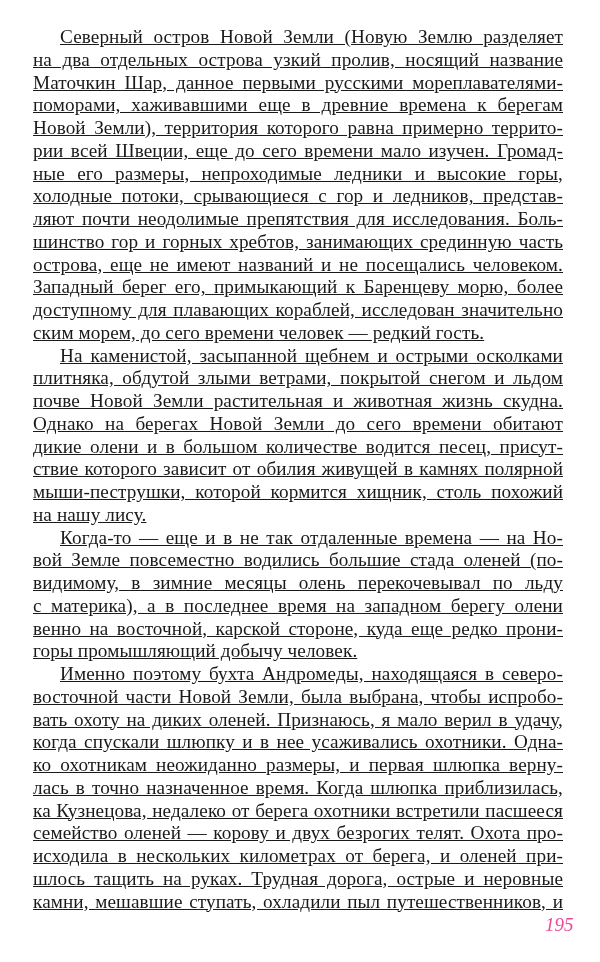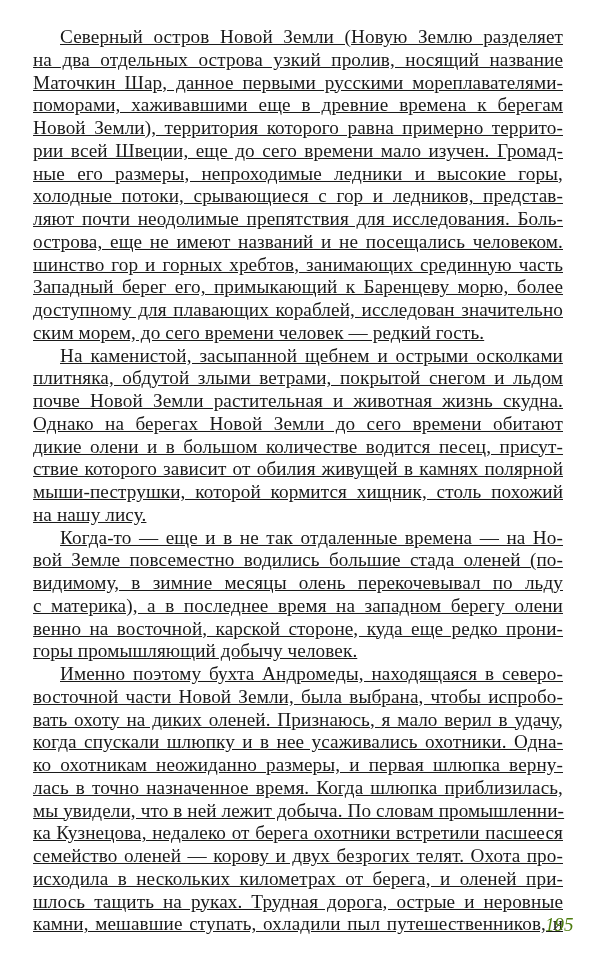--- a/index.html
+++ b/index.html
@@ -37,39 +37,39 @@
     }
     .line.last {
       text-align-last: left;
     }
     .page-number {
       position: absolute;
       left: 545px;
       top: 914px;
       font-size: 19px;
       font-style: italic;
-      color: #4d7c0f;
+      color: #ec4899;
     }
   </style>
 </head>
 <body>
 
 <div class="page">
   <div>
     <span class="line indent">Северный остров Новой Земли (Новую Землю разделяет</span>
     <span class="line">на два отдельных острова узкий пролив, носящий название</span>
     <span class="line">Маточкин Шар, данное первыми русскими мореплавателями-</span>
     <span class="line">поморами, хаживавшими еще в древние времена к берегам</span>
     <span class="line">Новой Земли), территория которого равна примерно террито-</span>
     <span class="line">рии всей Швеции, еще до сего времени мало изучен. Громад-</span>
     <span class="line">ные его размеры, непроходимые ледники и высокие горы,</span>
     <span class="line">холодные потоки, срывающиеся с гор и ледников, представ-</span>
     <span class="line">ляют почти неодолимые препятствия для исследования. Боль-</span>
+    <span class="line">шинство гор и горных хребтов, занимающих срединную часть</span>
     <span class="line">острова, еще не имеют названий и не посещались человеком.</span>
-    <span class="line">шинство гор и горных хребтов, занимающих срединную часть</span>
     <span class="line">Западный берег его, примыкающий к Баренцеву морю, более</span>
     <span class="line">доступному для плавающих кораблей, исследован значительно</span>
     <span class="line last">ским морем, до сего времени человек — редкий гость.</span>
   </div>
   <div>
     <span class="line indent">На каменистой, засыпанной щебнем и острыми осколками</span>
     <span class="line">плитняка, обдутой злыми ветрами, покрытой снегом и льдом</span>
     <span class="line">почве Новой Земли растительная и животная жизнь скудна.</span>
     <span class="line">Однако на берегах Новой Земли до сего времени обитают</span>
     <span class="line">дикие олени и в большом количестве водится песец, присут-</span>
@@ -85,21 +85,20 @@
     <span class="line">венно на восточной, карской стороне, куда еще редко прони-</span>
     <span class="line last">горы промышляющий добычу человек.</span>
   </div>
   <div>
     <span class="line indent">Именно поэтому бухта Андромеды, находящаяся в северо-</span>
     <span class="line">восточной части Новой Земли, была выбрана, чтобы испробо-</span>
     <span class="line">вать охоту на диких оленей. Признаюсь, я мало верил в удачу,</span>
     <span class="line">когда спускали шлюпку и в нее усаживались охотники. Одна-</span>
     <span class="line">ко охотникам неожиданно размеры, и первая шлюпка верну-</span>
     <span class="line">лась в точно назначенное время. Когда шлюпка приблизилась,</span>
-    <span class="line">мы увидели, что в ней лежит добыча. По словам промышленни-</span>
     <span class="line">ка Кузнецова, недалеко от берега охотники встретили пасшееся</span>
     <span class="line">семейство оленей — корову и двух безрогих телят. Охота про-</span>
     <span class="line">исходила в нескольких километрах от берега, и оленей при-</span>
     <span class="line">шлось тащить на руках. Трудная дорога, острые и неровные</span>
     <span class="line">камни, мешавшие ступать, охладили пыл путешественников, и</span>
 
   </div>
 </div>
 
 <div class="page-number">195</div>

